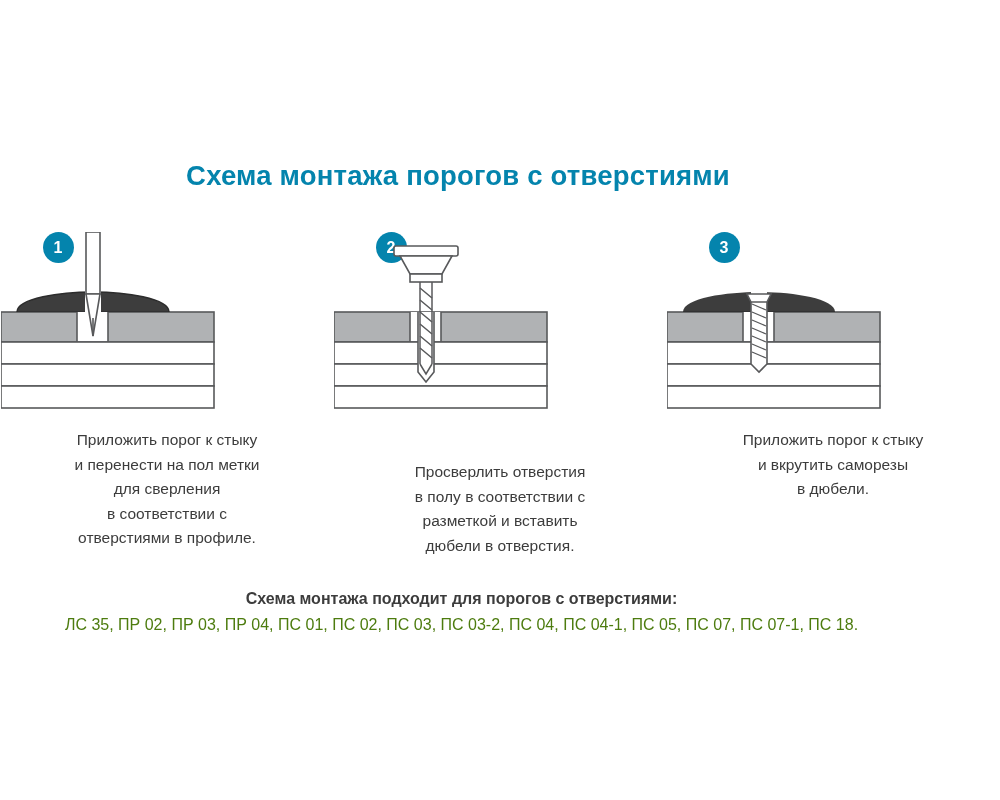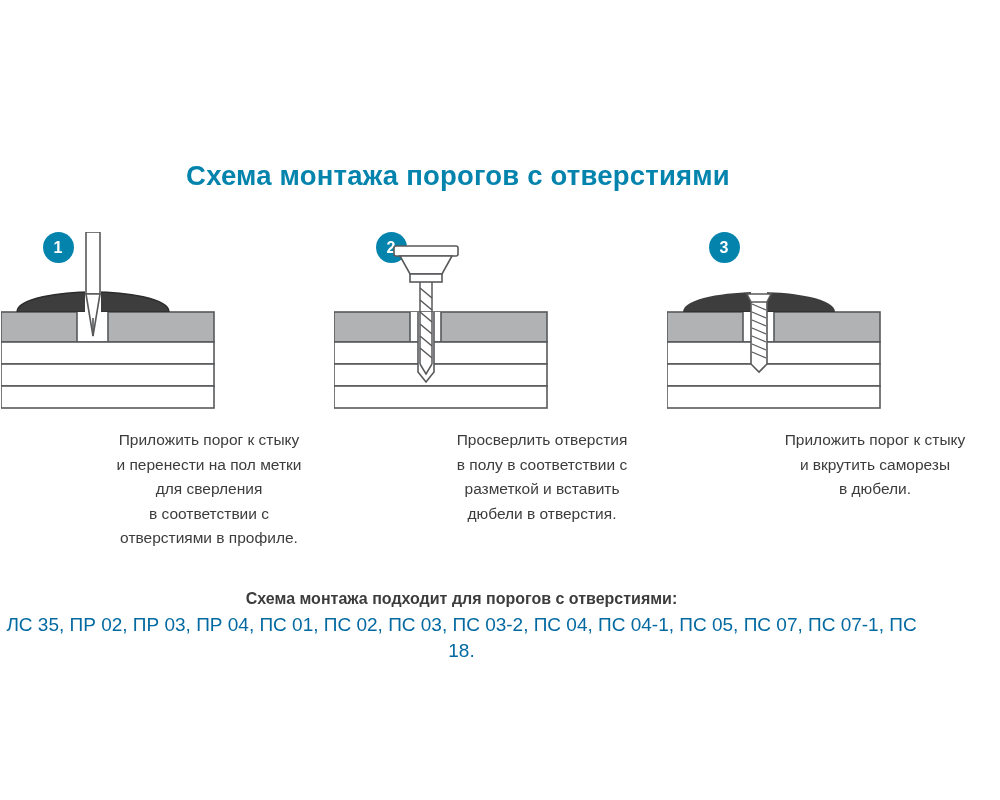--- a/index.html
+++ b/index.html
@@ -73,39 +73,38 @@
 
   .caption {
     position: absolute;
     top: 196px;
     left: 0;
     width: 333px;
     text-align: center;
     font-size: 15.5px;
     line-height: 24.5px;
     color: #3c3c3c;
-    padding-left: 42px;
   }
 
   .footer {
     position: absolute;
     top: 586px;
     left: 0;
     width: 923px;
     text-align: center;
   }
   .footer-line1 {
     font-size: 16px;
     font-weight: bold;
     color: #3c3c3c;
     line-height: 26px;
   }
   .footer-line2 {
-    font-size: 19px;
-    color: #0369a1;
+    font-size: 16px;
+    color: #4d7c0f;
     line-height: 26px;
   }
 </style>
 </head>
 <body>
 
 <div class="page">
 
   <div class="title">Схема монтажа порогов с отверстиями</div>
 
@@ -171,21 +170,21 @@
           </g>
 
           <g stroke="#58595b" stroke-width="1.5" fill="none">
             <path d="M86 50 L86 132"></path>
             <path d="M98 50 L98 132"></path>
             <path d="M86 56 L98 66 M86 68 L98 78 M86 80 L98 90 M86 92 L98 102 M86 104 L98 114 M86 116 L98 126"></path>
             <path d="M86 132 L92 142 L98 132"></path>
           </g>
         </svg>
       </div>
-      <div class="caption" style="white-space: pre-line;">Просверлить отверстия
+      <div class="caption" style="white-space: pre-line; margin-top: 32px;">Просверлить отверстия
 в полу в соответствии с
 разметкой и вставить
 дюбели в отверстия.</div>
     </div>
 
     <div class="step">
       <div class="badge">3</div>
       <div class="art">
         <svg width="333" height="185" viewBox="0 0 333 185" xmlns="http://www.w3.org/2000/svg">
           <g stroke="#58595b" stroke-width="1.6" fill="none">

